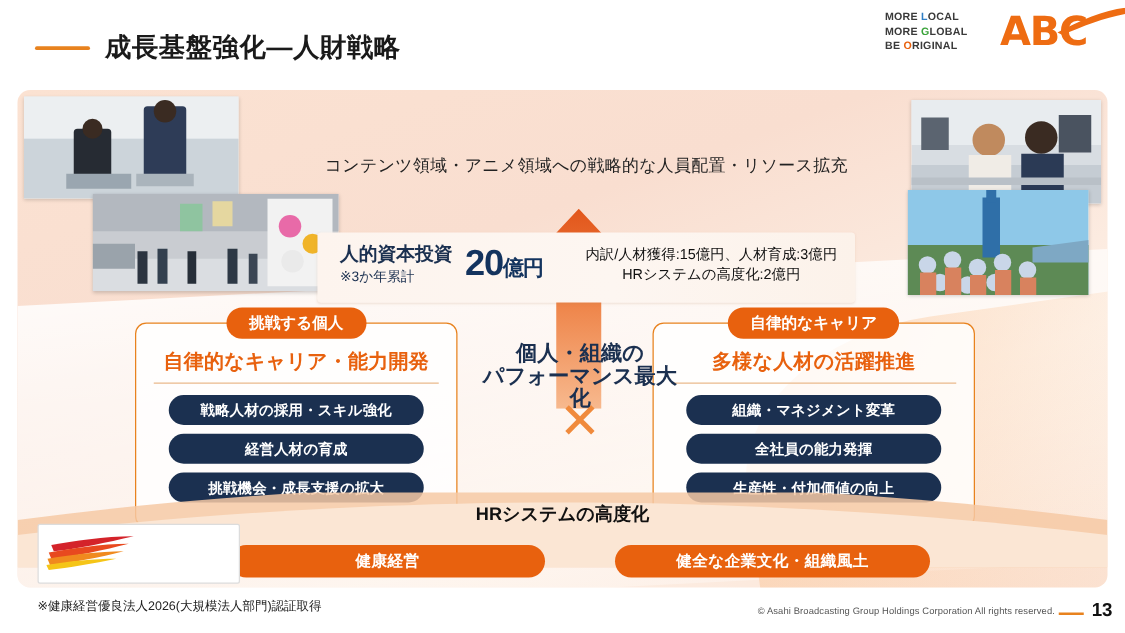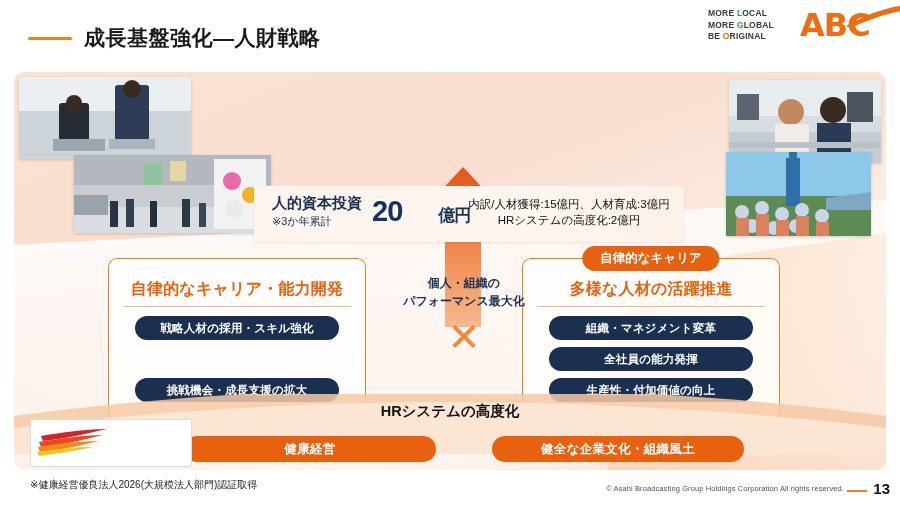--- a/index.html
+++ b/index.html
@@ -50,21 +50,21 @@
   
   .arrow-up{position:absolute;left:406px;top:95px;width:86px;height:160px;}
 
   
   .inv-band{position:absolute;left:240px;top:114px;width:430px;height:56px;
             background:linear-gradient(90deg,#fdf4ee 0%,#fdf6f1 55%,#fcf2ea 100%);
             border-radius:3px;box-shadow:0 1px 2px rgba(180,120,80,.18);}
   .inv-l1{position:absolute;left:18px;top:8px;font-size:15px;font-weight:bold;color:#1B3050;white-space:nowrap;}
   .inv-l2{position:absolute;left:18px;top:28px;font-size:11px;color:#1B3050;white-space:nowrap;}
   .inv-num{position:absolute;left:118px;top:9px;font-size:29px;font-weight:bold;color:#13335e;letter-spacing:-1px;}
-  .inv-unit{font-size:17px;padding-left:36px;}
+  .inv-unit{font-size:17px;}
   .inv-break{position:absolute;left:205px;top:10px;width:220px;text-align:center;
              font-size:11.5px;line-height:16px;color:#111;}
 
   
   .panel{position:absolute;top:186px;width:256px;height:162px;border:1.6px solid #E8821E;
          border-radius:9px;background:rgba(255,255,255,.82);}
   .panel-l{left:94px;}
   .panel-r{left:508px;}
   .badge{position:absolute;top:-13px;left:50%;transform:translateX(-50%);
          background:#E8610E;color:#fff;font-size:12.5px;font-weight:bold;
@@ -72,21 +72,21 @@
   .panel-h{position:absolute;top:20px;left:0;width:100%;text-align:center;
            font-size:16px;font-weight:bold;color:#E8610E;letter-spacing:.2px;}
   .panel-div{position:absolute;top:47px;left:14px;width:228px;height:1px;background:#eab98c;}
   .pill{position:absolute;left:26px;width:204px;height:24px;background:#1B3050;
         border-radius:12px;color:#fff;font-size:11.5px;font-weight:bold;
         display:flex;align-items:center;justify-content:center;letter-spacing:.2px;}
   .p1{top:57px;} .p2{top:88px;} .p3{top:119px;}
 
   
   .ctr-txt{position:absolute;left:370px;top:202px;width:160px;text-align:center;
-           font-size:12px;line-height:18px;color:#1B3050;font-weight:bold;}
+           font-size:17px;line-height:18px;color:#1B3050;font-weight:bold;}
   .ctr-x{position:absolute;left:370px;top:245px;width:160px;text-align:center;
          font-size:40px;color:#F08A3C;font-weight:normal;line-height:40px;}
 
   
   .hr-wave{position:absolute;left:0;top:322px;width:100%;height:60px;}
   .hr-txt{position:absolute;left:0;top:330px;width:100%;text-align:center;
           font-size:14.5px;font-weight:bold;color:#111;}
 
   
   .bar{position:absolute;top:364px;height:26px;background:#E8610E;border-radius:13px;
@@ -200,20 +200,21 @@
         <g fill="#d8825e">
           <rect x="10" y="66" width="13" height="18"></rect>
             <rect x="30" y="62" width="13" height="22"></rect>
           <rect x="50" y="68" width="13" height="16"></rect>
             <rect x="70" y="64" width="13" height="20"></rect>
           <rect x="90" y="70" width="13" height="14"></rect>
         </g>
       </svg>
     </div>
 
+    <div class="subhead">コンテンツ領域・アニメ領域への戦略的な人員配置・リソース拡充</div>
 
     <div class="arrow-up">
       <svg width="86" height="160" viewBox="0 0 86 160">
         <defs>
           <linearGradient id="ag" x1="0" y1="0" x2="0" y2="1">
             <stop offset="0" stop-color="#E2561B"></stop>
             <stop offset="0.45" stop-color="#EE8246"></stop>
             <stop offset="1" stop-color="#F7B98E"></stop>
           </linearGradient>
         </defs>
@@ -225,23 +226,25 @@
       <div class="inv-l1">人的資本投資</div>
       <div class="inv-l2">※3か年累計</div>
       <div class="inv-num"><span>20</span><span class="inv-unit">億円</span></div>
       <div class="inv-break">
         <div>内訳/人材獲得:15億円、人材育成:3億円</div>
         <div>HRシステムの高度化:2億円</div>
       </div>
     </div>
 
     <div class="panel panel-l">
+      <div class="badge">挑戦する個人</div>
       <div class="panel-h">自律的なキャリア・能力開発</div>
       <div class="panel-div"></div>
       <div class="pill p1">戦略人材の採用・スキル強化</div>
+      <div class="pill p2">経営人材の育成</div>
       <div class="pill p3">挑戦機会・成長支援の拡大</div>
     </div>
 
     <div class="panel panel-r">
       <div class="badge">自律的なキャリア</div>
       <div class="panel-h">多様な人材の活躍推進</div>
       <div class="panel-div"></div>
       <div class="pill p1">組織・マネジメント変革</div>
       <div class="pill p2">全社員の能力発揮</div>
       <div class="pill p3">生産性・付加価値の向上</div>

